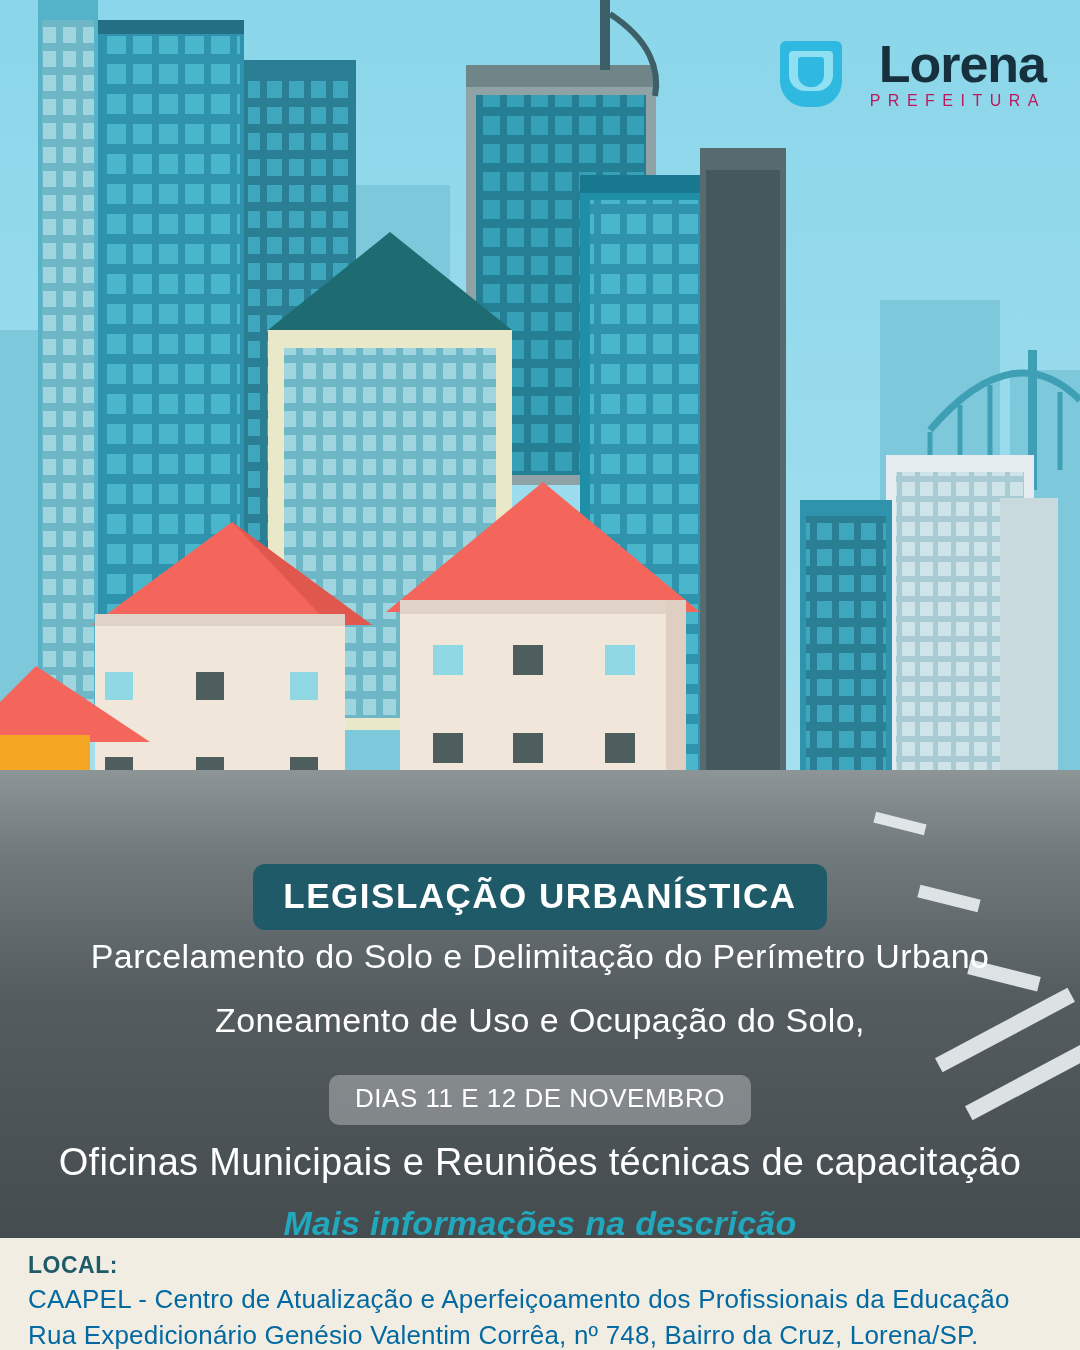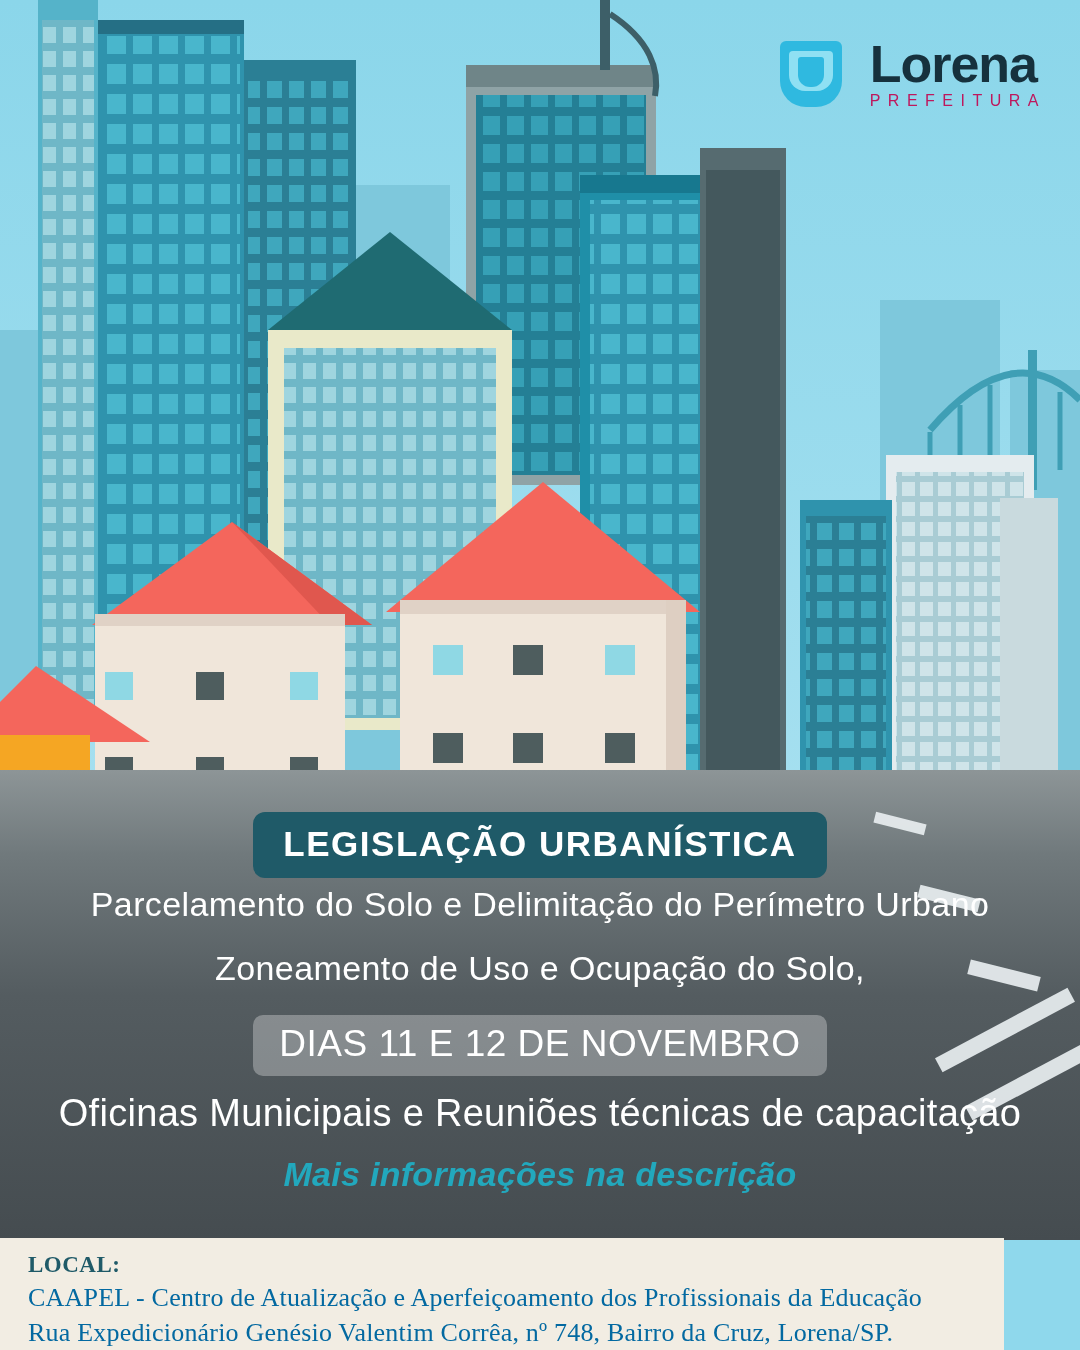--- a/index.html
+++ b/index.html
@@ -46,20 +46,21 @@
   }
 
   
   .logo {
     position: absolute;
     right: 34px;
     top: 38px;
     display: flex;
     align-items: center;
     gap: 28px;
+    text-align: right;
   }
   .logo-shield {
     width: 62px; height: 66px;
     background: #2fb9e0;
     border-radius: 6px 6px 26px 26px;
     position: relative;
   }
   .logo-shield:before {
     content: "";
     position: absolute;
@@ -87,21 +88,21 @@
     font-size: 16px;
     color: #be185d;
     letter-spacing: 7.5px;
     margin-top: 3px;
   }
 
   
   .content {
     position: absolute;
     left: 0;
-    top: 812px;
+    top: 864px;
     width: 1080px;
     text-align: center;
   }
   .pill-title {
     display: inline-block;
     background: #1f5a68;
     color: #ffffff;
     font-size: 35px;
     font-weight: bold;
     letter-spacing: 1.5px;
@@ -110,24 +111,24 @@
   }
   .subtitle {
     color: #ffffff;
     font-size: 34px;
     line-height: 1.42;
     margin-top: 16px;
     letter-spacing: .4px;
   }
   .pill-date {
     display: inline-block;
-    margin-top: 22px;
+    margin-top: 30px;
     background: rgba(255,255,255,0.30);
     color: #ffffff;
-    font-size: 37px;
+    font-size: 26px;
     letter-spacing: .5px;
     padding: 8px 26px 11px;
     border-radius: 10px;
   }
   .workshops {
     color: #ffffff;
     font-size: 38px;
     margin-top: 16px;
     letter-spacing: .3px;
   }
@@ -138,26 +139,25 @@
     font-style: italic;
     margin-top: 20px;
     letter-spacing: .3px;
   }
 
   
   .footer {
     position: absolute;
     left: 0;
     bottom: 0;
-    width: 1004px;
+    width: 1080px;
     height: 112px;
     background: #f2ede3;
     box-sizing: border-box;
     padding: 14px 0 0 28px;
-    font-family: Liberation Serif, serif;
   }
   .footer-label {
     color: #1f5a68;
     font-weight: bold;
     font-size: 23px;
     letter-spacing: .5px;
   }
   .footer-line {
     color: #0369a1;
     font-size: 26px;

